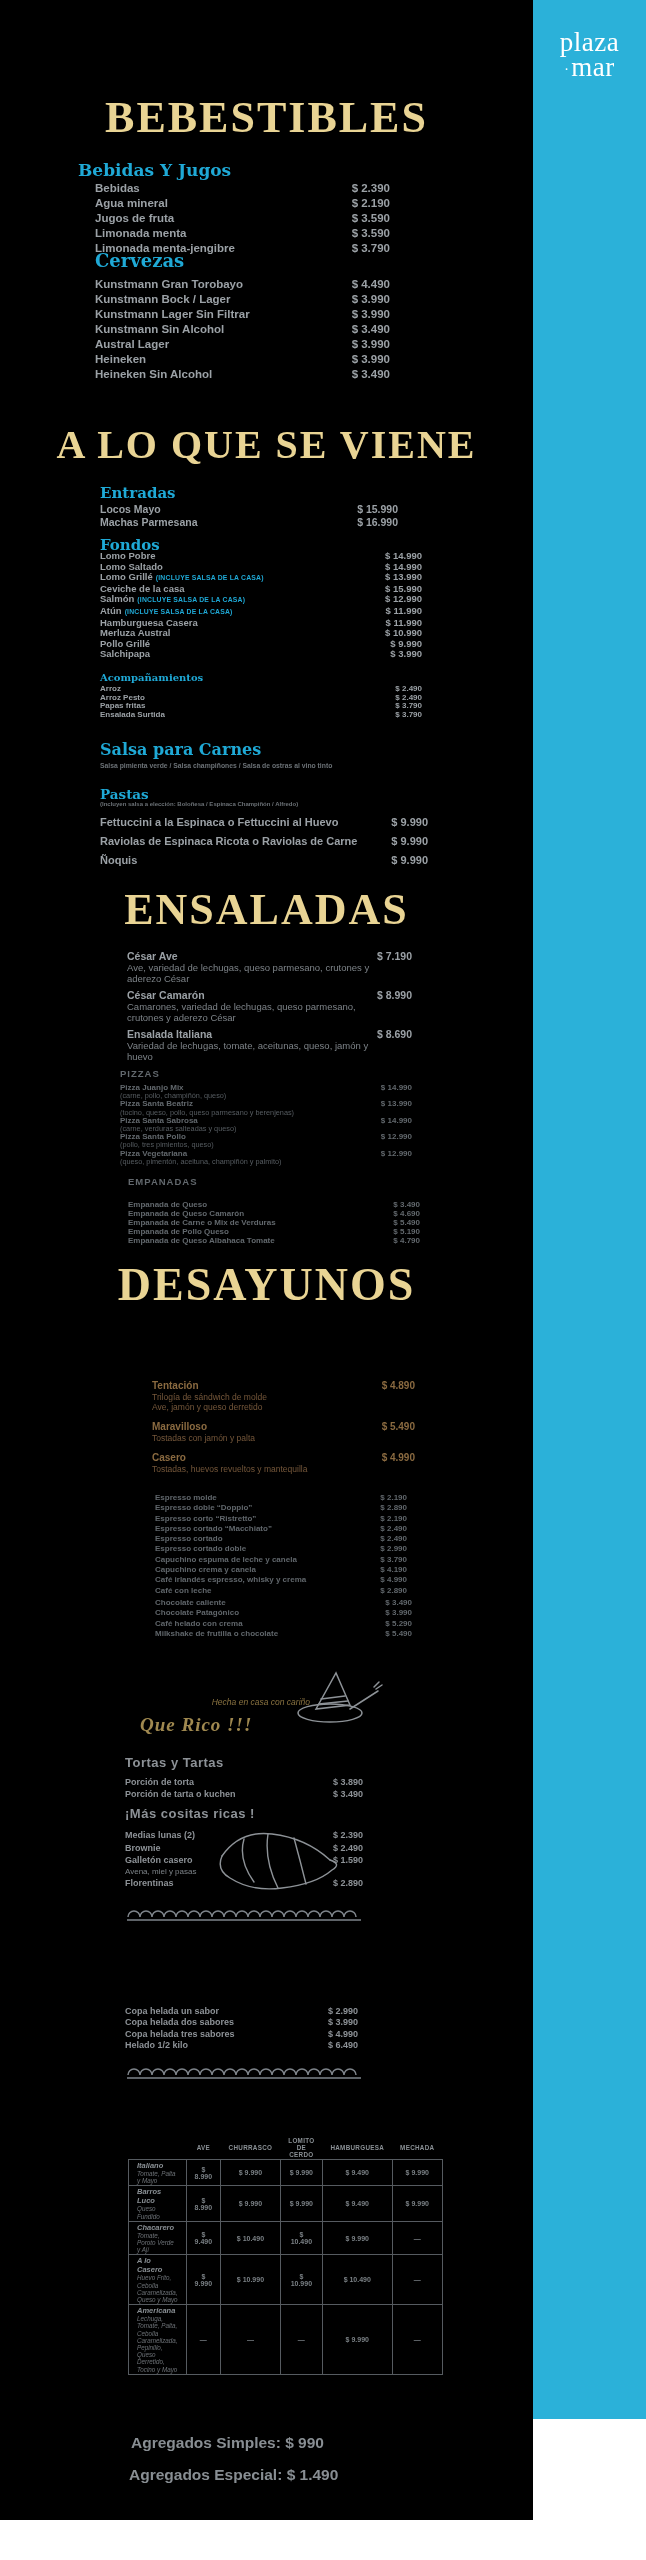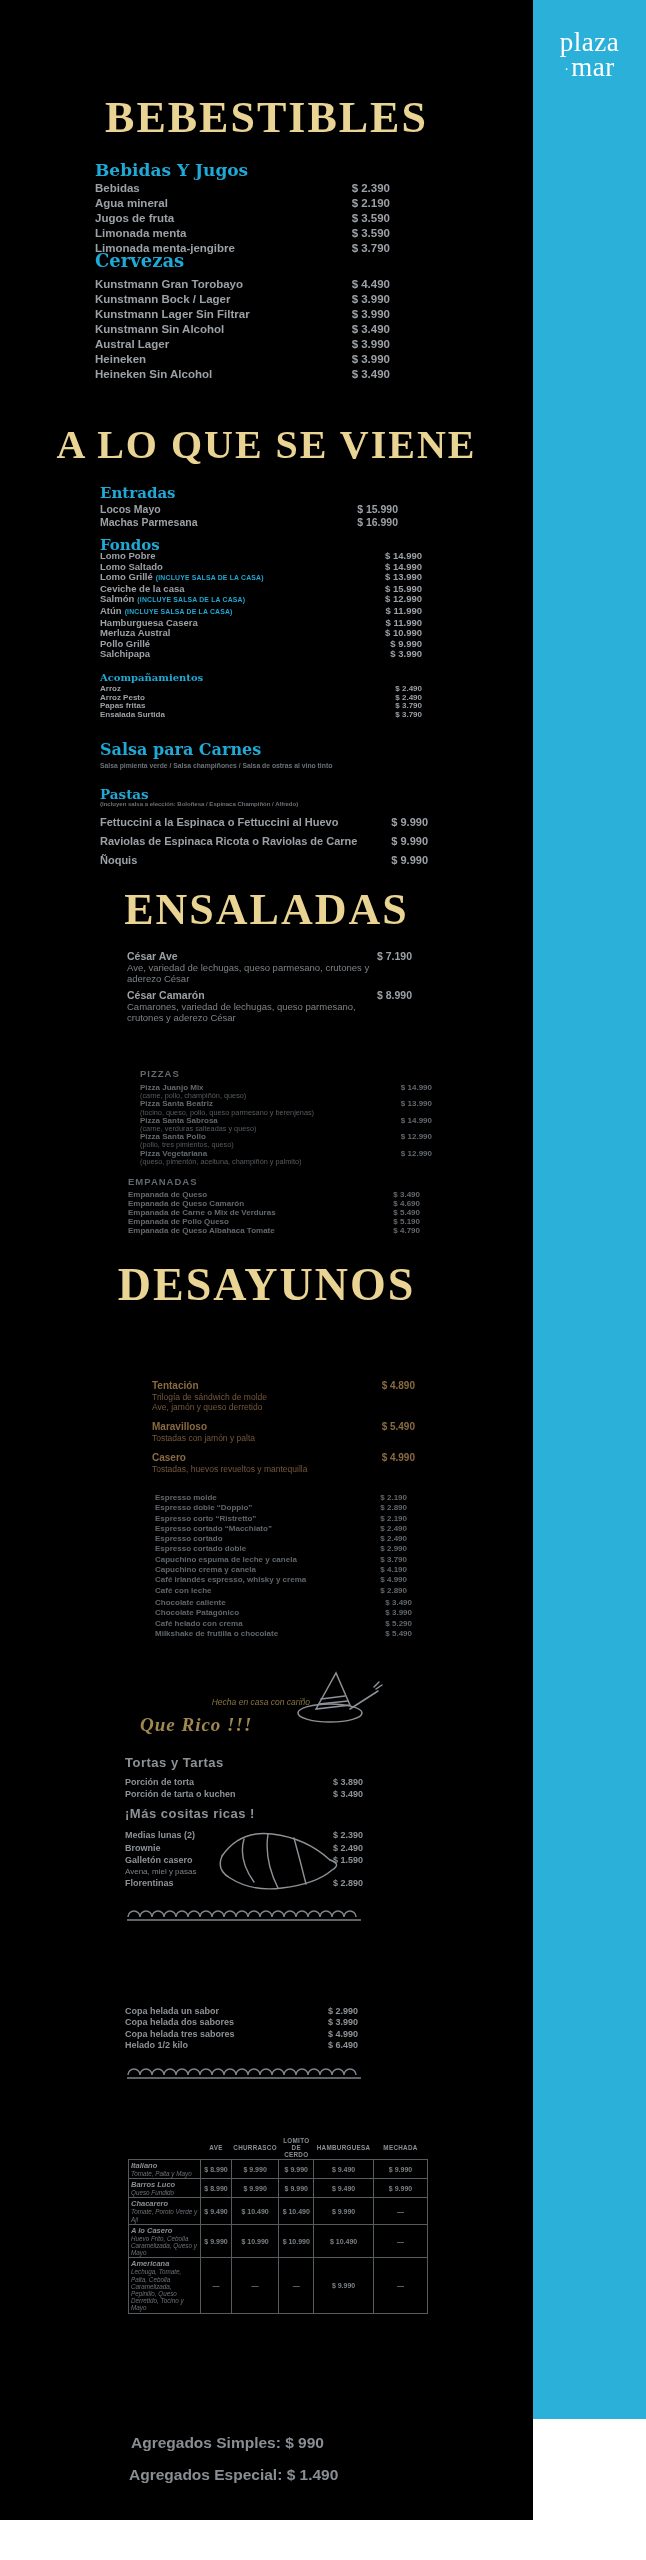--- a/index.html
+++ b/index.html
@@ -17,21 +17,21 @@
   .cyanh{color:var(--c-cyan,#1fa9d6);font-family:"DejaVu Serif",serif;font-weight:800}
 
   .row{display:flex;justify-content:space-between;align-items:baseline}
   .row .l{padding-right:6px}
   .pr{white-space:nowrap;font-weight:700}
   .nm{font-weight:700}
   .badge{color:var(--c-cyan,#1fa9d6);font-size:.72em;font-weight:700;margin-left:3px;letter-spacing:.2px}
 
   
   #t-beb{top:92px;font-size:44px}
-  #h-bebidas{left:95px;top:160px;font-size:17px}
+  #h-bebidas{left:78px;top:160px;font-size:17px}
   #l-bebidas{left:95px;top:181px;width:295px;font-size:11.5px;line-height:15px;color:var(--c-text,#9ba1a6)}
   #h-cervezas{left:95px;top:250px;font-size:18px}
   #l-cervezas{left:95px;top:277px;width:295px;font-size:11.5px;line-height:15px;color:var(--c-text,#9ba1a6)}
   #t-alo{top:421px;font-size:40px}
   #h-entradas{left:100px;top:484px;font-size:15px}
   #l-entradas{left:100px;top:503px;width:298px;font-size:10.5px;line-height:13px;color:var(--c-text,#9ba1a6)}
   #h-fondos{left:100px;top:536px;font-size:15px}
   #l-fondos{left:100px;top:551px;width:322px;font-size:9.5px;line-height:10.6px;color:var(--c-text,#9ba1a6)}
   #h-acomp{left:100px;top:672px;font-size:10px}
   #l-acomp{left:100px;top:685px;width:322px;font-size:8px;line-height:8.7px;color:var(--c-text,#9ba1a6)}
@@ -39,26 +39,26 @@
   #n-salsas{left:100px;top:762px;width:330px;font-size:6.8px;color:var(--c-dim,#6b7176);font-weight:700}
   #h-pastas{left:100px;top:786px;font-size:13.5px}
   #n-pastas{left:100px;top:801px;width:330px;font-size:6px;color:var(--c-dim,#6b7176);font-weight:700}
   #l-pastas{left:100px;top:816px;width:328px;font-size:11px;line-height:12px;color:var(--c-text,#9ba1a6)}
   #l-pastas .row{margin-bottom:7px}
   #t-ens{top:884px;font-size:44px}
   #l-ens{left:127px;top:951px;width:285px;color:var(--c-text,#9ba1a6)}
   #l-ens .item{margin-bottom:6px}
   #l-ens .row{font-size:10.5px;line-height:11px}
   #l-ens .desc{font-size:9.5px;line-height:11px;color:#7d8388;width:250px}
-  #b-pizzas{left:140px;top:1068px;width:292px;color:#62686d}
+  #b-pizzas{left:120px;top:1068px;width:292px;color:#62686d}
   #b-pizzas .bh{font-size:9.5px;font-weight:800;letter-spacing:1px;margin-bottom:5px}
   #b-pizzas .row{font-size:8px;line-height:8.3px}
   #b-pizzas .desc{font-size:7.3px;line-height:8.1px;color:#565c61}
   #b-emp{left:128px;top:1176px;width:292px;color:#62686d}
-  #b-emp .bh{font-size:9.5px;font-weight:800;letter-spacing:1px;margin-bottom:3px}
+  #b-emp .bh{font-size:9.5px;font-weight:800;letter-spacing:1px;margin-bottom:13px}
   #b-emp .row{font-size:8px;line-height:9px}
   #t-des{top:1258px;font-size:46px}
   #n-des{left:152px;top:1339px;width:270px;color:var(--c-brown,#7a4b1d);font-weight:700}
   #n-des .sched{font-size:8.5px;line-height:13px}
   #n-des .cap{font-size:8.2px;line-height:11px;letter-spacing:.2px}
   #l-des{left:152px;top:1379px;width:263px;color:#8a6a40}
   #l-des .item{margin-bottom:8px}
   #l-des .row{font-size:10px;line-height:13px}
   #l-des .desc{font-size:8.5px;line-height:10px;color:#75573a;font-weight:400}
   #l-cafes{left:155px;top:1493px;width:252px;font-size:8px;line-height:10.3px;color:#60666b}
@@ -74,21 +74,21 @@
   #h-cositas{left:125px;top:1806px;font-size:13px;font-weight:800;color:#8d9297;letter-spacing:.5px}
   #l-cositas{left:125px;top:1829px;width:238px;font-size:9px;color:#8d9297}
   #l-cositas .row{line-height:12.6px}
   #l-cositas .desc{font-size:8px;line-height:10px;color:#7d8388}
   #svg-croissant{left:210px;top:1824px}
   #div1{left:125px;top:1906px}
   #l-hel{left:125px;top:2006px;width:233px;font-size:9px;line-height:11.4px;color:#8d9297}
   #div2{left:125px;top:2064px}
   #tbl{left:128px;top:2136px;width:300px}
   table.sw{border-collapse:collapse;width:300px;color:#7a8085}
-  table.sw th,table.sw td{border:1px solid #565b60;padding:1px 2px;vertical-align:middle}
+  table.sw th,table.sw td{border:1px solid #565b60;padding:1px 8px;vertical-align:middle}
   table.sw thead th{border-top:none;border-left:none;border-right:none;font-size:6.3px;
        letter-spacing:.3px;color:#8a9095;text-align:center;font-weight:700}
   table.sw thead th.lblh{border:none}
   table.sw td{text-align:center;font-size:7px;font-weight:700}
   table.sw tbody th{text-align:left}
   table.sw .rname{font-size:7.5px;font-weight:700;font-style:italic;color:#8a9095}
   table.sw .rdesc{font-size:6.3px;font-style:italic;font-weight:400;color:#6d7277;line-height:7.2px}
   #agg1{left:131px;top:2434px;font-size:15.5px;font-weight:700;color:#888e93}
   #agg2{left:129px;top:2466px;font-size:15.5px;font-weight:700;color:#888e93}
   svg{display:block}
@@ -271,20 +271,27 @@
           </div>
           <div class="desc">Ave, variedad de lechugas, queso parmesano, crutones y aderezo César</div>
         </div>
         <div class="item">
           <div class="row">
             <span class="l nm">César Camarón</span>
             <span class="pr">$ 8.990</span>
           </div>
           <div class="desc">Camarones, variedad de lechugas, queso parmesano, crutones y aderezo César</div>
         </div>
+        <div class="item">
+          <div class="row">
+            <span class="l nm">Ensalada Italiana</span>
+            <span class="pr">$ 8.690</span>
+          </div>
+          <div class="desc">Variedad de lechugas, tomate, aceitunas, queso, jamón y huevo</div>
+        </div>
       </div>
 
     <div class="abs" id="b-pizzas">
       <div class="bh">PIZZAS</div>
       <div>
 
       <div>
             <div class="row">
               <span class="l nm">Pizza Juanjo Mix</span>
               <span class="pr">$ 14.990</span>

